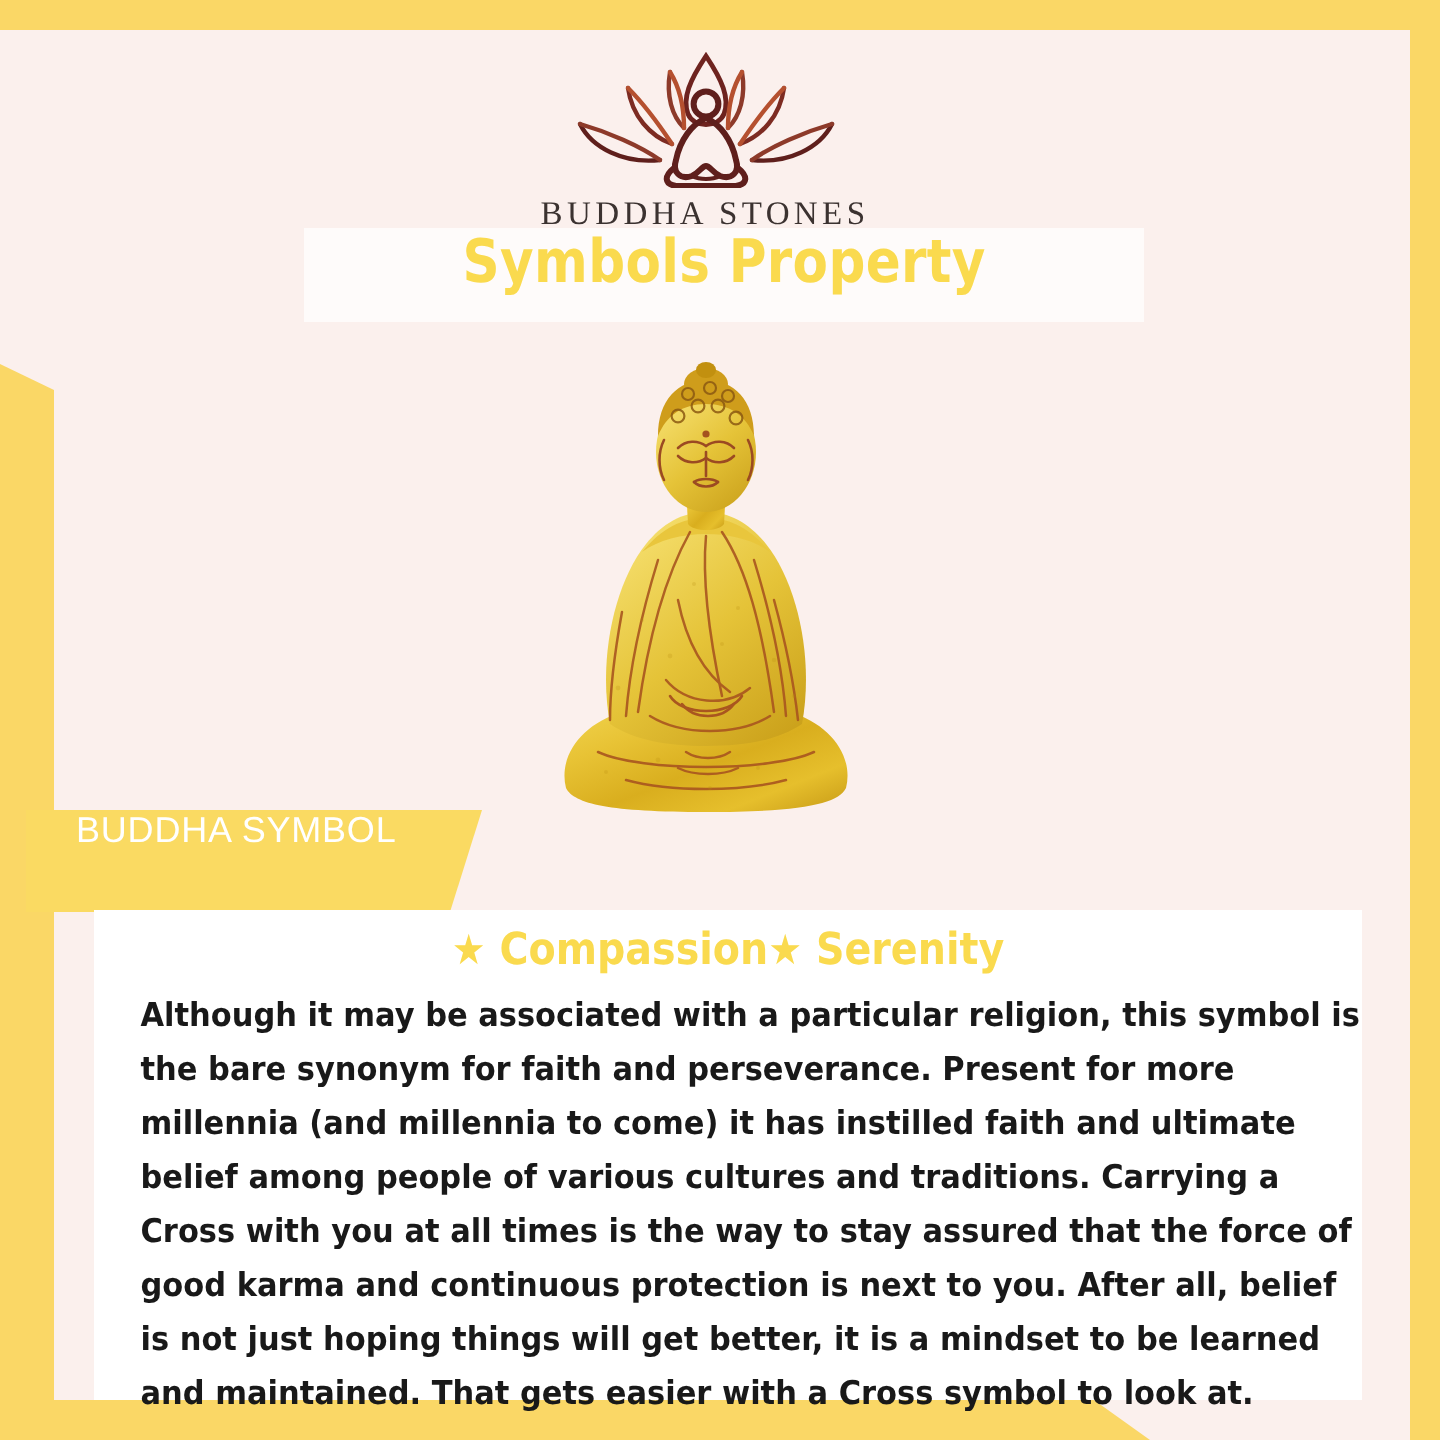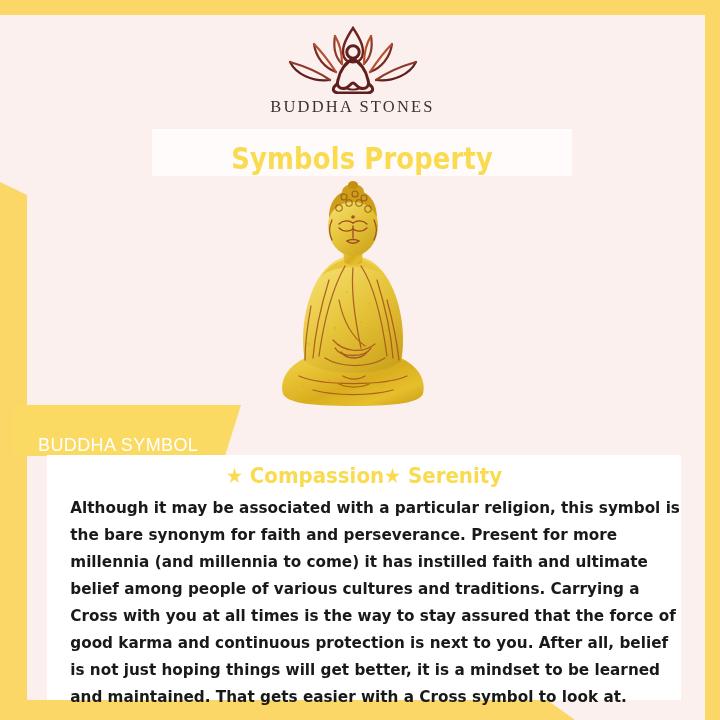--- a/index.html
+++ b/index.html
@@ -71,25 +71,25 @@
     font-family: "Liberation Serif", serif;
     font-size: 16.5px;
     letter-spacing: 2.2px;
     color: #3b3230;
     white-space: nowrap;
   }
 
   
   .title-banner {
     position: absolute;
-    left: 152px; top: 129px;
+    left: 152px; top: 114px;
     width: 420px; height: 47px;
     background: #fefbfa;
     display: flex;
-    align-items: flex-end;
+    align-items: flex-start;
     justify-content: center;
   }
   .title-text {
     font-family: "DejaVu Sans", sans-serif;
     font-weight: 700;
     font-size: 30px;
     letter-spacing: 0.2px;
     color: #fada4e;
     transform: scaleX(0.86);
     white-space: nowrap;
@@ -107,21 +107,21 @@
   .art-svg { display: block; }
 
   
   .symbol-tag {
     position: absolute;
     left: 13px; top: 405px;
     width: 228px; height: 51px;
     background: #fada62;
     clip-path: polygon(0 0, 100% 0, 212px 100%, 0 100%);
     display: flex;
-    align-items: flex-end;
+    align-items: flex-start;
   }
   .symbol-tag-label {
     margin-left: 25px;
     font-family: "Liberation Sans", sans-serif;
     font-size: 18px;
     color: #ffffff;
     letter-spacing: 0.4px;
     white-space: nowrap;
   }
 

